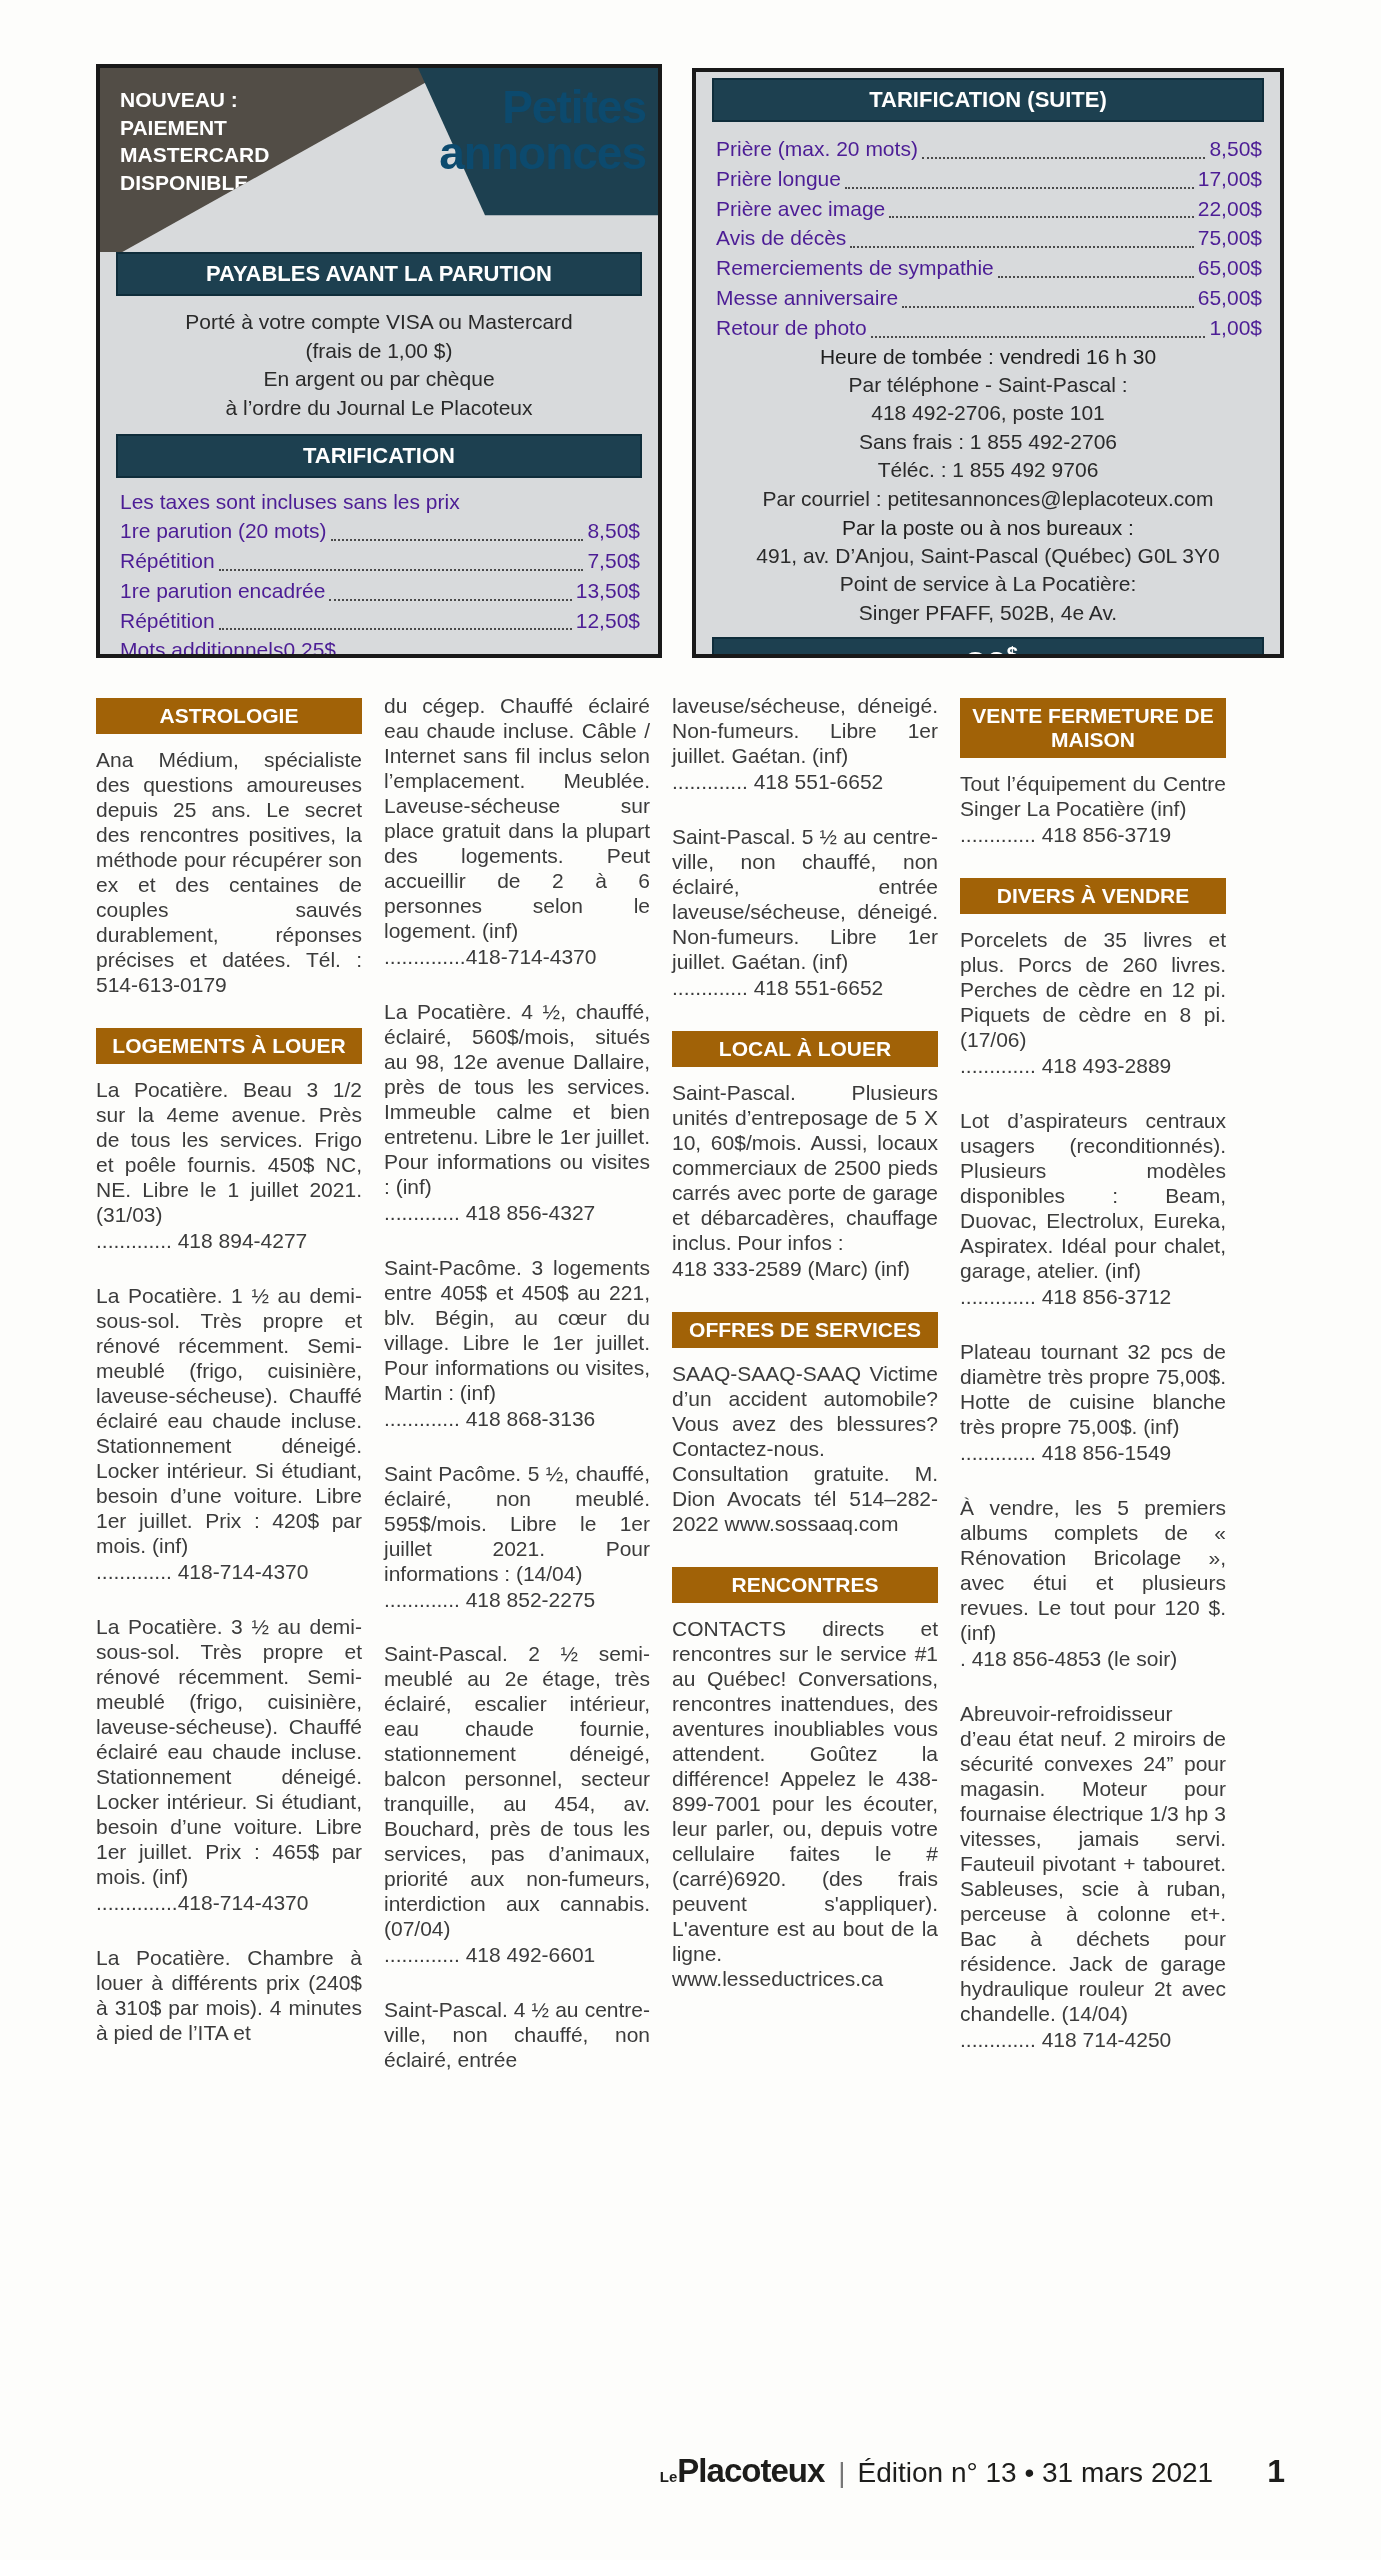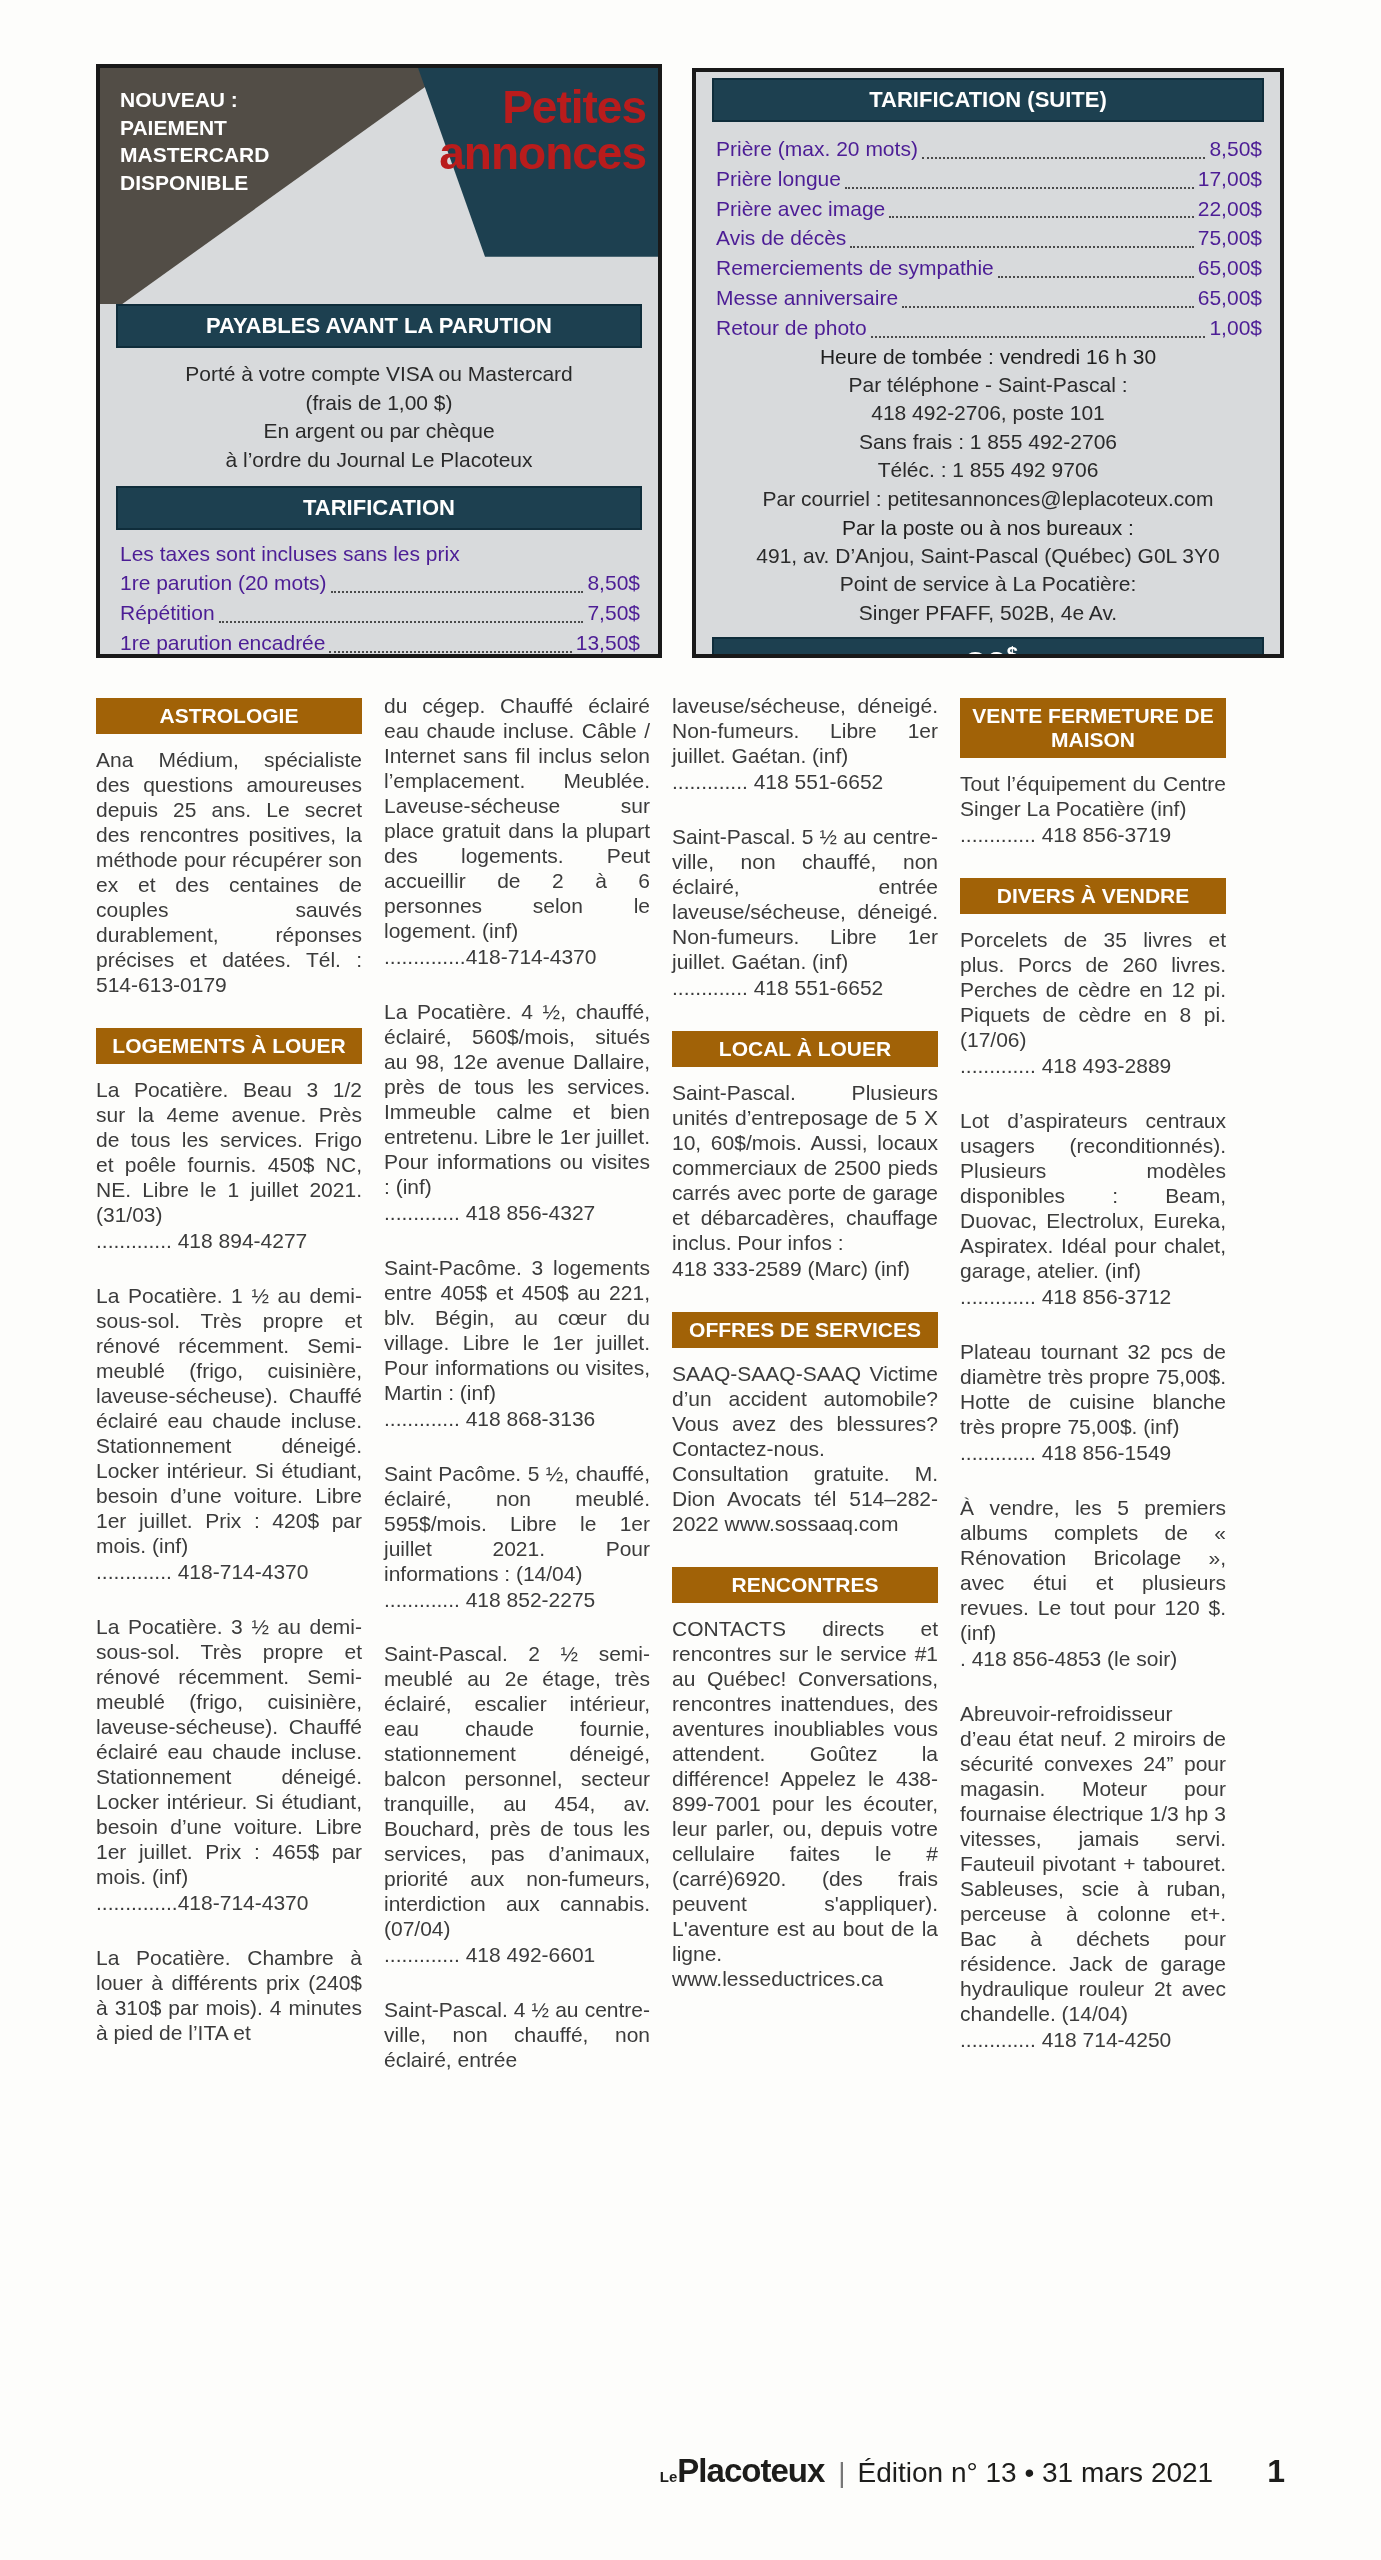--- a/index.html
+++ b/index.html
@@ -9,28 +9,28 @@
     font-family:"Liberation Sans","DejaVu Sans",sans-serif;
     -webkit-font-smoothing:antialiased;
   }
   .page{position:absolute;inset:0;}
   
   .topboxes{display:flex;gap:30px;padding:64px 96px 0 96px;}
   .box{background:#d8dadc;border:4px solid #191919;box-sizing:border-box;overflow:hidden;}
   .leftbox{width:566px;height:594px;}
   .rightbox{width:592px;height:590px;margin-top:4px;}
   
-  .hdr-zone{position:relative;height:236px;background:#d8dadc;}
+  .hdr-zone{position:relative;height:184px;background:#d8dadc;}
   .olive{position:absolute;inset:0;background:#524d46;
     clip-path:polygon(0 0,63% 0,4% 100%,0 100%);}
   .badge-line{color:#fff;font-weight:bold;font-size:21px;line-height:1.32;}
   .olive-pad{padding:18px 0 0 20px;}
   .tealwedge{position:absolute;inset:0;background:#1d4050;
     clip-path:polygon(57% 0,100% 0,100% 80%,69% 80%);}
-  .logo{position:absolute;top:16px;right:12px;text-align:right;color:#b91c1c;
+  .logo{position:absolute;top:16px;right:12px;text-align:right;color:#0c4a6e;
     font-weight:bold;letter-spacing:-1px;}
   .logo .l1{font-size:46px;line-height:1.0;}
   .logo .l2{font-size:46px;line-height:1.0;}
   
   .bar{background:#1d4050;border:2px solid #0f2d3b;color:#fff;font-weight:bold;
     font-size:22px;text-align:center;padding:7px 0;margin:0 16px;}
   .rightbox .bar{margin-top:6px;}
   .centerlines{text-align:center;font-size:21px;line-height:1.36;color:#2a2a2a;
     margin:12px 14px;}
   .centerlines .line{white-space:nowrap;}

